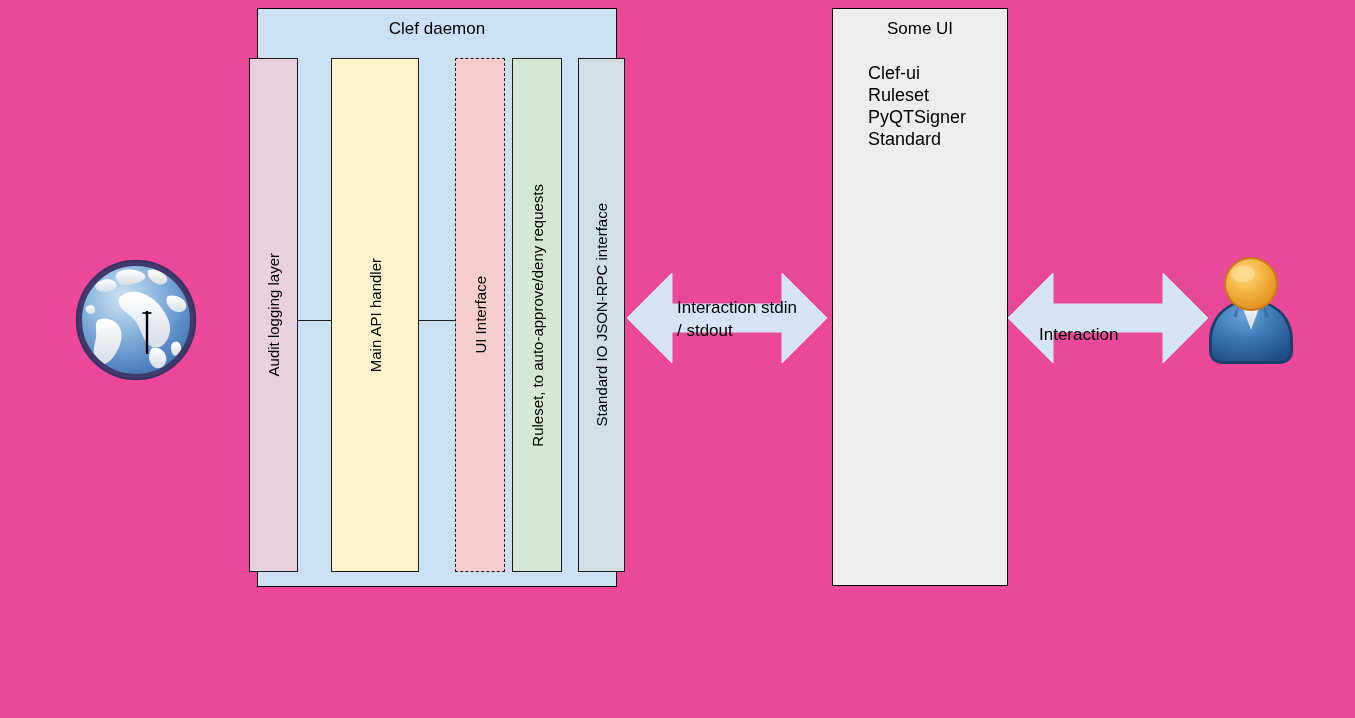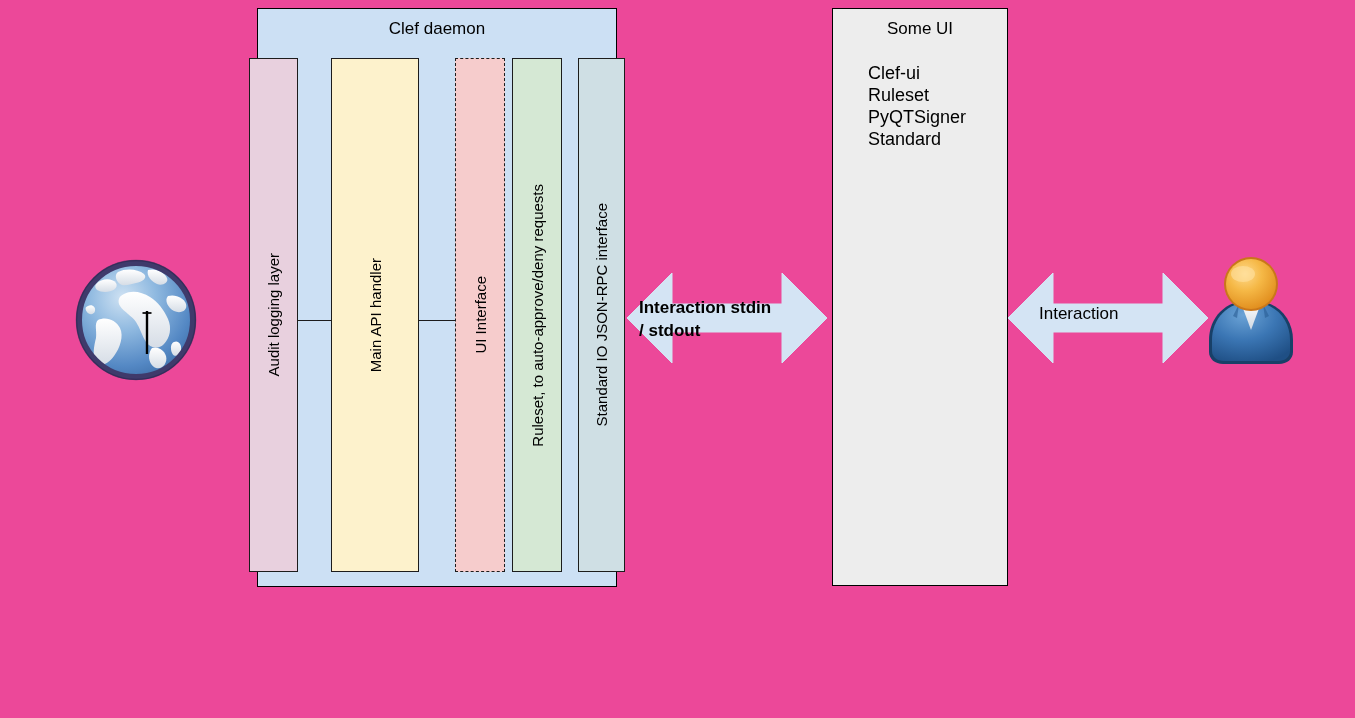--- a/index.html
+++ b/index.html
@@ -116,22 +116,22 @@
   .arrow svg { display: block; }
   .arrow-label {
     position: absolute;
     font-size: 17px;
     line-height: 23px;
     color: #000000;
     white-space: pre-line;
   }
   .arrow-stdio  { left: 627px; top: 273px; width: 200px; height: 90px; background: transparent; }
   .arrow-inter  { left: 1008px; top: 273px; width: 200px; height: 90px; background: transparent; }
-  .label-stdio  { left: 639px; top: 296px; width: 170px; font-weight: bold; }
-  .label-inter  { left: 1039px; top: 302px; width: 165px; }
+  .label-stdio  { left: 677px; top: 296px; width: 170px; }
+  .label-inter  { left: 1039px; top: 323px; width: 165px; }
 
   
   .icon-globe {
     position: absolute;
     left: 72px;
     top: 256px;
     width: 128px;
     height: 128px;
   }
   .icon-user {

